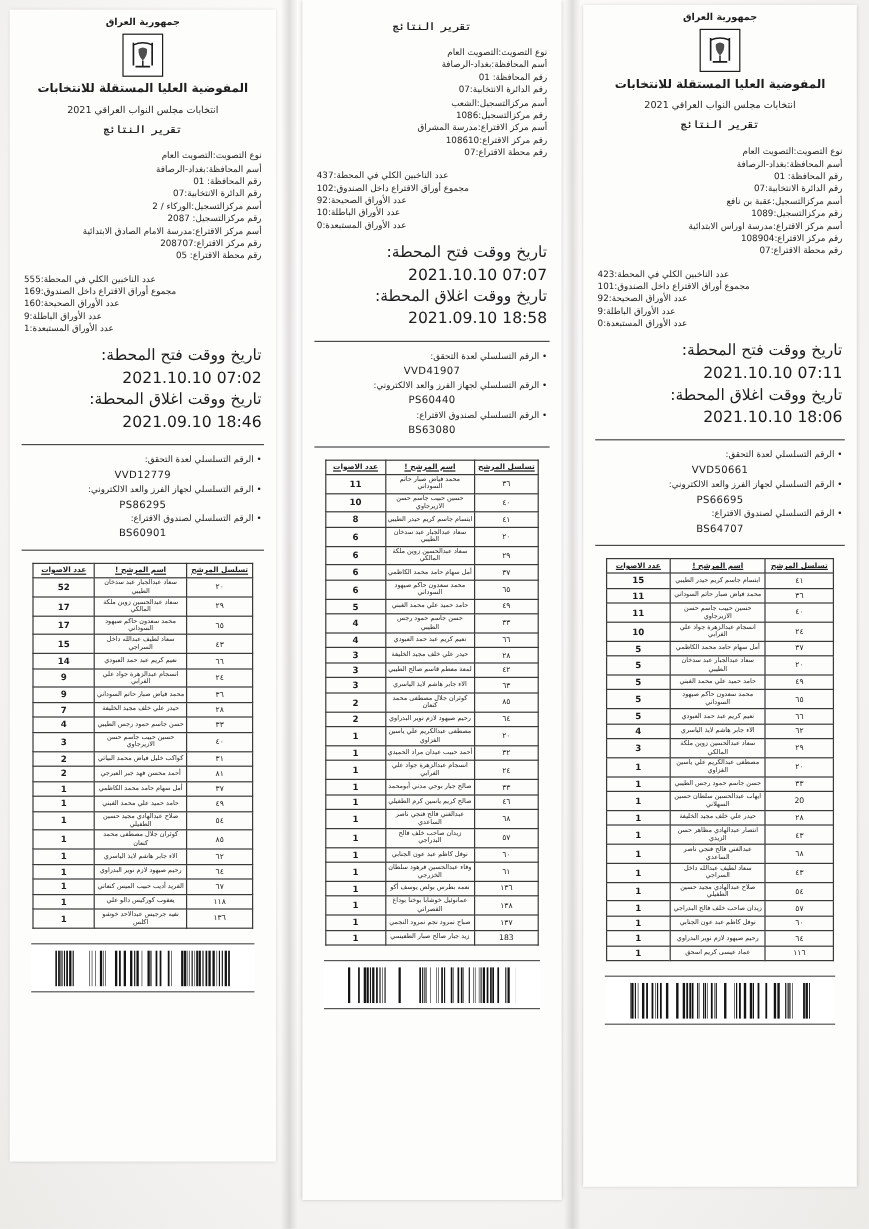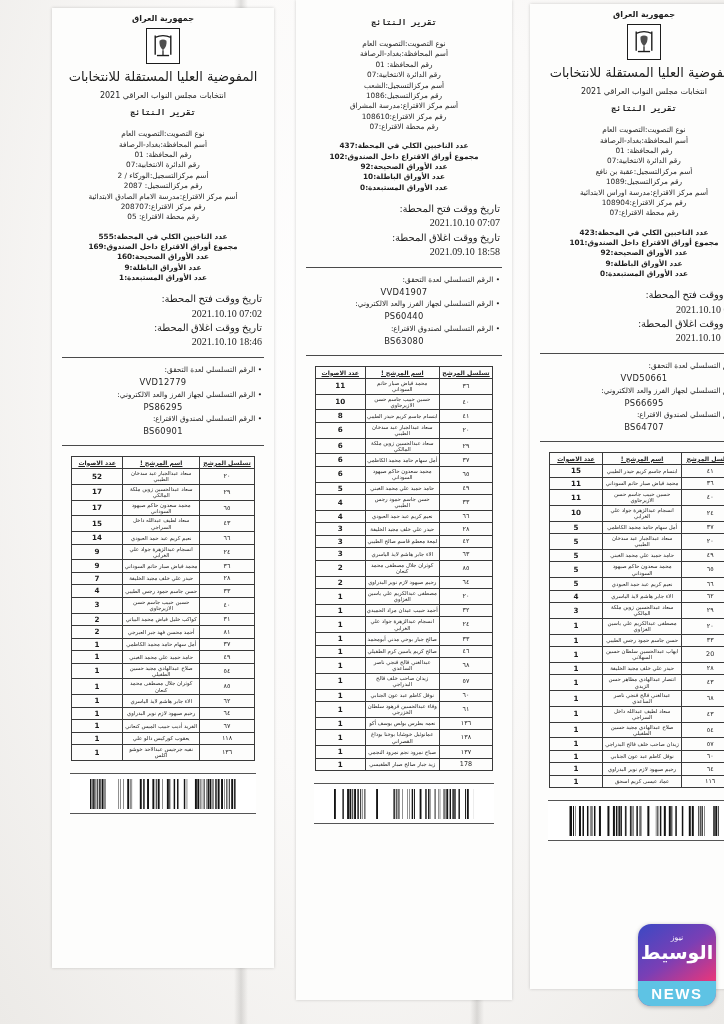--- a/index.html
+++ b/index.html
@@ -28,47 +28,46 @@
   
   .slip{
     position:absolute;
     background:#fdfdfc;
     color:#1d1d1d;
     box-shadow:0 0 3px rgba(0,0,0,.18);
     font-size:7.4px;
     line-height:1.32;
     text-align:center;
     overflow:hidden;
-    margin-left:44px;
   }
   .slip.left  {left:8px;  top:8px;  width:222px; height:960px;}
   .slip.center{left:252px;top:0px;  width:216px; height:1000px;}
   .slip.right {left:486px;top:4px;  width:228px; height:985px;}
 
   .slip .pad{padding:6px 10px 8px;}
 
   
   .hdr{text-align:center;}
   .country{font-size:8px;font-weight:bold;letter-spacing:.2px;margin-bottom:3px;}
   .emblem{
     width:32px;height:34px;margin:0 auto 4px;
     border:1.3px solid #1d1d1d;
     display:flex;align-items:center;justify-content:center;
     background:#fff;
   }
   .emblem svg{display:block;}
-  .org{font-size:13px;font-weight:normal;margin-bottom:6px;}
+  .org{font-size:10px;font-weight:bold;margin-bottom:6px;}
   .elect{font-size:8px;font-weight:normal;margin-bottom:7px;}
   .rep-title{font-size:8.4px;font-weight:bold;margin-bottom:10px;font-family:Liberation Mono, monospace;}
 
   
-  .fields{margin:0 2px 9px 2px;font-size:7.3px;line-height:1.42;}
+  .fields{text-align:right;margin:0 2px 9px 2px;font-size:7.3px;line-height:1.42;}
   .fields div{white-space:nowrap;overflow:hidden;text-overflow:clip;}
-  .stats{text-align:center;margin:0 2px 9px 2px;font-size:7.3px;line-height:1.42;font-weight:bold;}
-  .times{text-align:right;margin:0 2px 8px 2px;font-size:10px;line-height:1.42;font-family:Liberation Serif, serif;}
+  .stats{text-align:left;margin:0 2px 9px 2px;font-size:7.3px;line-height:1.42;}
+  .times{text-align:right;margin:0 2px 8px 2px;font-size:13px;line-height:1.42;}
   .lat{direction:ltr;unicode-bidi:embed;display:inline-block;}
 
   hr.rule{border:0;border-top:1px solid #4a4a4a;margin:7px 0;}
 
   .serials{text-align:right;margin:0 2px;font-size:7.3px;line-height:1.5;}
   .serials .lbl{display:block;}
   .serials .val{display:block;direction:ltr;text-align:center;font-size:8.4px;letter-spacing:.3px;margin-bottom:1px;}
 
   
   table.results{
@@ -168,21 +167,21 @@
             <div>رقم مركز الاقتراع:208707</div>
             <div>رقم محطة الاقتراع: 05</div>
           </div>
           <div class="stats">
             <div>عدد الناخبين الكلي في المحطة:555</div>
             <div>مجموع أوراق الاقتراع داخل الصندوق:169</div>
             <div>عدد الأوراق الصحيحة:160</div>
             <div>عدد الأوراق الباطلة:9</div>
             <div>عدد الأوراق المستبعدة:1</div>
           </div>
-          <div class="times"><div>تاريخ ووقت فتح المحطة:</div><div class="lat">2021.10.10 07:02</div><div>تاريخ ووقت اغلاق المحطة:</div><div class="lat">2021.10.10 18:46</div></div>
+          <div class="times"><div>تاريخ ووقت فتح المحطة:</div><div class="lat">2021.10.10 07:02</div><div>تاريخ ووقت اغلاق المحطة:</div><div class="lat">2021.09.10 18:46</div></div>
           <hr class="rule">
           <div class="serials">
             <span class="lbl">• الرقم التسلسلي لعدة التحقق:</span>
             <span class="val">VVD12779</span>
             <span class="lbl">• الرقم التسلسلي لجهاز الفرز والعد الالكتروني:</span>
             <span class="val">PS86295</span>
             <span class="lbl">• الرقم التسلسلي لصندوق الاقتراع:</span>
             <span class="val">BS60901</span>
           </div>
           <hr class="rule">
@@ -535,21 +534,21 @@
                 <td class="seq">١٣٨</td>
                 <td class="name">عمانوئيل خوشابا بوخنا بوداغ القصراني</td>
                 <td class="votes">1</td>
               </tr>
               <tr>
                 <td class="seq">١٣٧</td>
                 <td class="name">صباح نمرود نجم نمرود النجمي</td>
                 <td class="votes">1</td>
               </tr>
               <tr>
-                <td class="seq">178</td>
+                <td class="seq">183</td>
                 <td class="name">زيد جبار صالح صبار الطفيسي</td>
                 <td class="votes">1</td>
               </tr>
             </tbody>
           </table>
           <div class="barcode-box">
             <svg class="barcode" viewBox="0 0 300 40" preserveAspectRatio="none">
               <rect class="b" x="0" y="0" width="4" height="40"></rect>
               <rect class="b" x="18" y="0" width="3" height="40"></rect>
               <rect class="b" x="28" y="0" width="4" height="40"></rect>
@@ -812,20 +811,13 @@
               <rect class="b" x="271" y="0" width="1" height="40"></rect>
               <rect class="b" x="289" y="0" width="3" height="40"></rect>
               <rect class="b" x="293" y="0" width="4" height="40"></rect>
               <rect class="b" x="299" y="0" width="3" height="40"></rect>
             </svg>
           </div>
         </div>
       </div>
     </div>
 
-  <div id="logo">
-    <div class="ar-small">نيوز</div>
-    <div class="ar-big">الوسيط</div>
-    <div class="band">
-      <span>NEWS</span>
-    </div>
-  </div>
 </div>
 
 </body></html>

